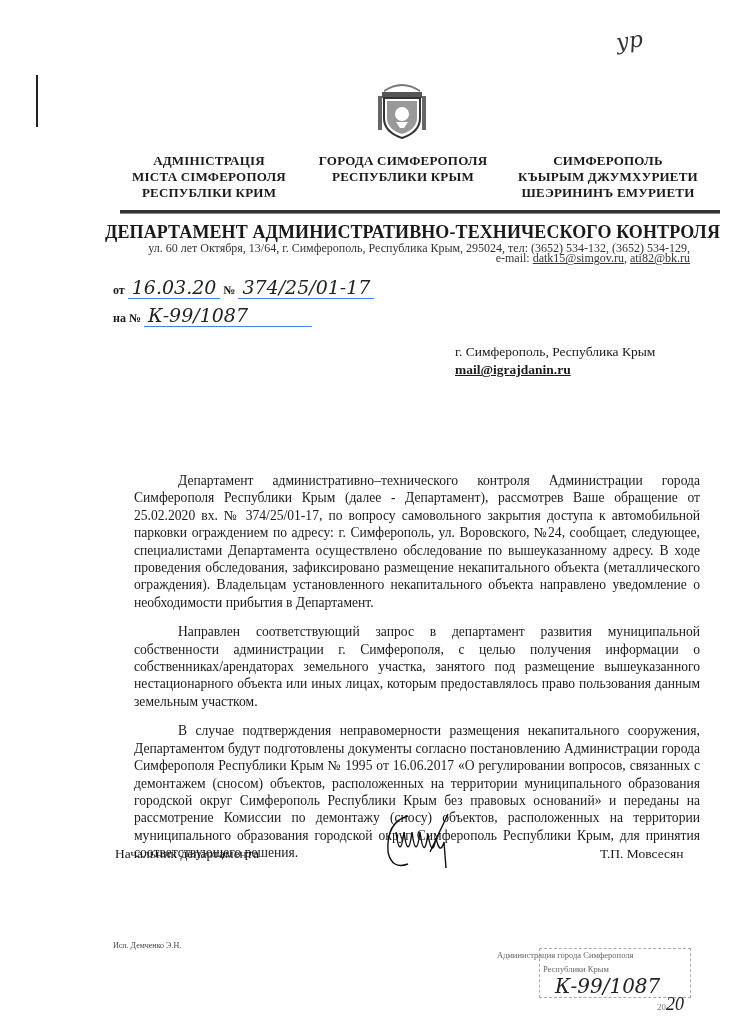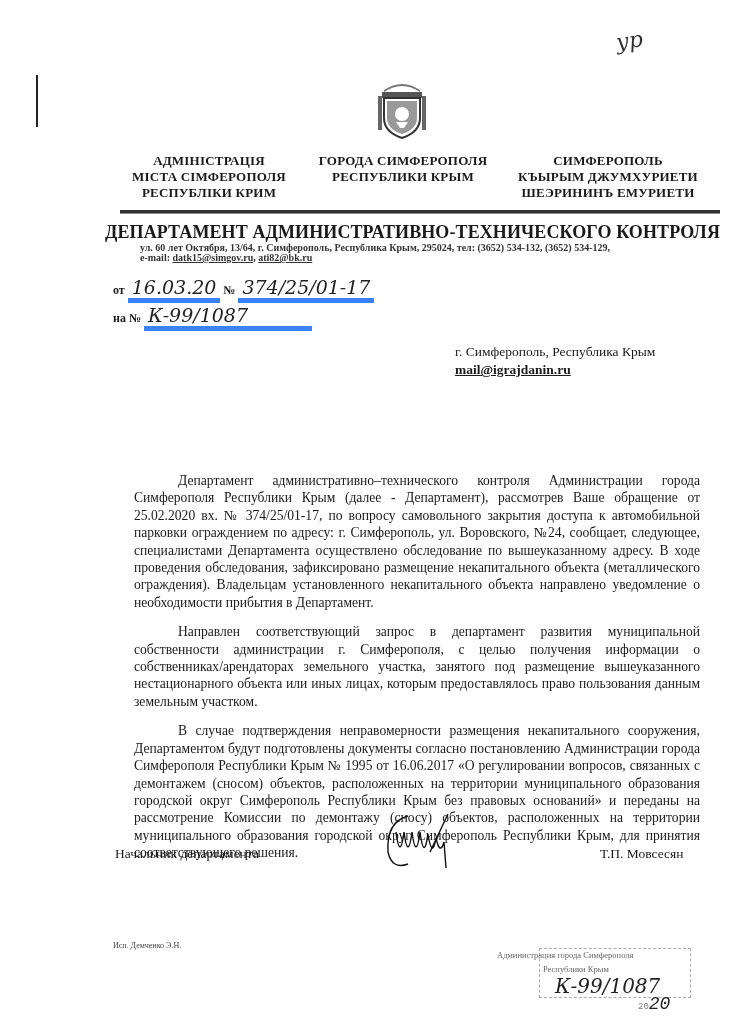--- a/index.html
+++ b/index.html
@@ -8,40 +8,40 @@
   .left-bar { left: 36px; top: 75px; width: 2px; height: 52px; background: #222; }
   .corner-mark { left: 616px; top: 28px; font-family: "DejaVu Serif", serif; font-style: italic; font-size: 22px; color: #333; transform: rotate(-8deg); }
   .emblem { left: 374px; top: 78px; width: 56px; height: 64px; }
   .hdr-col { top: 153px; width: 210px; text-align: center; font-weight: bold; font-size: 13px; line-height: 16px; letter-spacing: 0.2px; }
   .hdr-col div { white-space: nowrap; }
   .hdr1 { left: 104px; }
   .hdr2 { left: 298px; }
   .hdr3 { left: 498px; width: 220px; }
   .hdr-rule { left: 120px; top: 210px; width: 600px; height: 3px; background: #333; border-bottom: 1px solid #888; }
   .dept-title { left: 100px; top: 222px; width: 625px; text-align: center; font-weight: bold; font-size: 18px; letter-spacing: 0.1px; white-space: nowrap; }
-  .dept-addr { left: 140px; top: 243px; width: 550px; text-align: left; font-size: 10px; line-height: 10px; color: #333; font-weight: bold; }
+  .dept-addr { left: 140px; top: 243px; width: 550px; text-align: right; font-size: 12px; line-height: 10px; color: #333; }
   .dept-addr u { text-decoration: underline; }
   .ref-row { left: 113px; font-size: 12px; font-weight: bold; white-space: nowrap; }
-  .ref-row .hand { font-family: "DejaVu Serif", serif; font-style: italic; font-weight: normal; font-size: 19px; color: #222; border-bottom: 5px solid #3b82f6; display: inline-block; padding: 0 4px; }
+  .ref-row .hand { font-family: "DejaVu Serif", serif; font-style: italic; font-weight: normal; font-size: 19px; color: #222; border-bottom: 1px solid #3b82f6; display: inline-block; padding: 0 4px; }
   .ref1 { top: 276px; }
   .ref2 { top: 304px; }
   .addressee { left: 455px; top: 343px; font-size: 13.5px; line-height: 18px; }
   .addressee .mail { text-decoration: underline; font-weight: bold; }
   .body-text { left: 122px; top: 460px; width: 590px; font-size: 13.6px; line-height: 17.4px; text-align: justify; }
   .body-text p { margin: 12px; text-indent: 44px; }
   .sign-title { left: 115px; top: 846px; font-size: 13.5px; }
   .sign-name { left: 600px; top: 846px; font-size: 13.5px; }
   .signature { left: 378px; top: 812px; width: 80px; height: 62px; }
   .executor { left: 113px; top: 941px; font-size: 8px; color: #444; }
   .stamp { left: 495px; top: 944px; width: 200px; height: 70px; font-size: 8.5px; color: #666; }
   .stamp .line1 { position: absolute; left: 2px; top: 6px; white-space: nowrap; }
   .stamp .line2 { position: absolute; left: 48px; top: 20px; white-space: nowrap; }
   .stamp .num { position: absolute; left: 60px; top: 30px; font-family: "DejaVu Serif", serif; font-style: italic; font-size: 20px; color: #222; white-space: nowrap; }
   .stamp .date { position: absolute; left: 22px; top: 50px; font-family: "DejaVu Serif", serif; font-style: italic; font-size: 18px; color: #222; white-space: nowrap; margin-top: 40px; }
-  .stamp .yr { position: absolute; left: 143px; top: 50px; font-family: Liberation Mono, monospace; font-style: italic; font-size: 18px; color: #222; white-space: nowrap; }
+  .stamp .yr { position: absolute; left: 162px; top: 50px; font-family: Liberation Serif, serif; font-style: italic; font-size: 18px; color: #222; white-space: nowrap; }
   .stamp .box { position: absolute; left: 44px; top: 4px; width: 150px; height: 48px; border: 1px dashed #aaa; }
 </style>
 </head>
 <body>
 
 <div class="abs left-bar"></div>
 <div class="abs corner-mark">ур</div>
 
 <svg class="abs emblem" viewBox="0 0 56 64">
   <path d="M10 14 Q28 2 46 14 L46 12 Q28 0 10 12 Z" fill="#777"></path>

